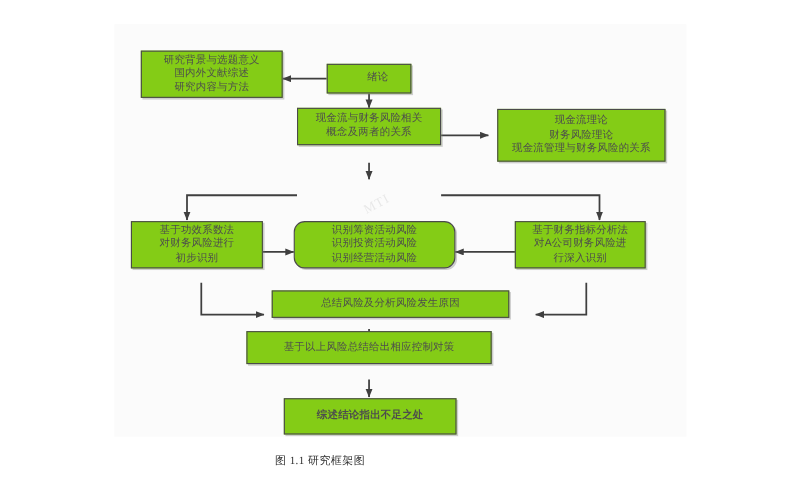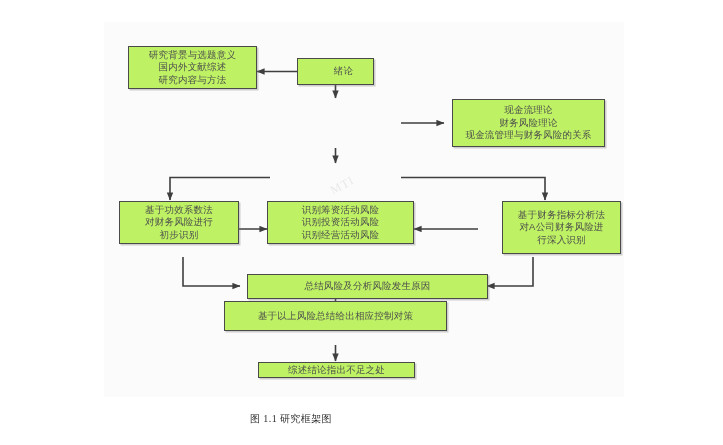--- a/index.html
+++ b/index.html
@@ -26,21 +26,21 @@
     left: 104px;
     top: 22px;
     width: 520px;
     height: 375px;
     background: #fbfbfb;
   }
   .node {
     position: absolute;
     box-sizing: border-box;
     border: 1.5px solid #4a4a4a;
-    background: #bef264;
+    background: #84cc16;
     color: #4d4d4d;
     display: flex;
     align-items: center;
     justify-content: center;
     text-align: center;
     line-height: 1.32;
     font-size: 9.5px;
     letter-spacing: 0.2px;
     box-shadow: 1.5px 1.5px 0 rgba(120,120,120,0.35);
     padding: 2px 4px;
@@ -120,39 +120,41 @@
       <path d="M335.5,345 L335.5,361" marker-end="url(#ah)"></path>
     </g>
   </svg>
 
   <div class="node" style="left:128px; top:46px; width:129px; height:43px;">研究背景与选题意义
 国内外文献综述
 研究内容与方法</div>
 
   <div class="node" style="left:297px; top:58px; width:77px; height:27px;padding-left:20px;">绪论</div>
 
+  <div class="node" style="left:270px; top:98px; width:131px; height:34px;">现金流与财务风险相关
+概念及两者的关系</div>
 
   <div class="node" style="left:452px; top:99px; width:153px; height:48px;">现金流理论
 财务风险理论
 现金流管理与财务风险的关系</div>
 
 
   <div class="node" style="left:119px; top:201px; width:120px; height:43px;">基于功效系数法
 对财务风险进行
 初步识别</div>
 
-  <div class="node" style="left:267px; top:201px; width:147px; height:43px;">识别筹资活动风险
+  <div class="node" style="left:267px; top:201px; width:147px; height:43px;border-radius:10px;">识别筹资活动风险
 识别投资活动风险
 识别经营活动风险</div>
 
-  <div class="node" style="left:502px; top:201px; width:119px; height:53px;">基于财务指标分析法
+  <div class="node" style="left:468px; top:201px; width:119px; height:43px;">基于财务指标分析法
 对A公司财务风险进
 行深入识别</div>
 
-  <div class="node" style="left:247px; top:274px; width:241px; height:25px;">总结风险及分析风险发生原因</div>
+  <div class="node" style="left:247px; top:264px; width:216px; height:25px;">总结风险及分析风险发生原因</div>
 
   <div class="node" style="left:224px; top:301px; width:223px; height:30px;">基于以上风险总结给出相应控制对策</div>
 
-  <div class="node" style="left:258px; top:362px; width:157px; height:16px;">综述结论指出不足之处</div>
+  <div class="node" style="left:258px; top:362px; width:157px; height:33px;font-weight:bold;">综述结论指出不足之处</div>
 
   <div id="caption">图 1.1  研究框架图</div>
 
 </div>
 
 </body></html>

